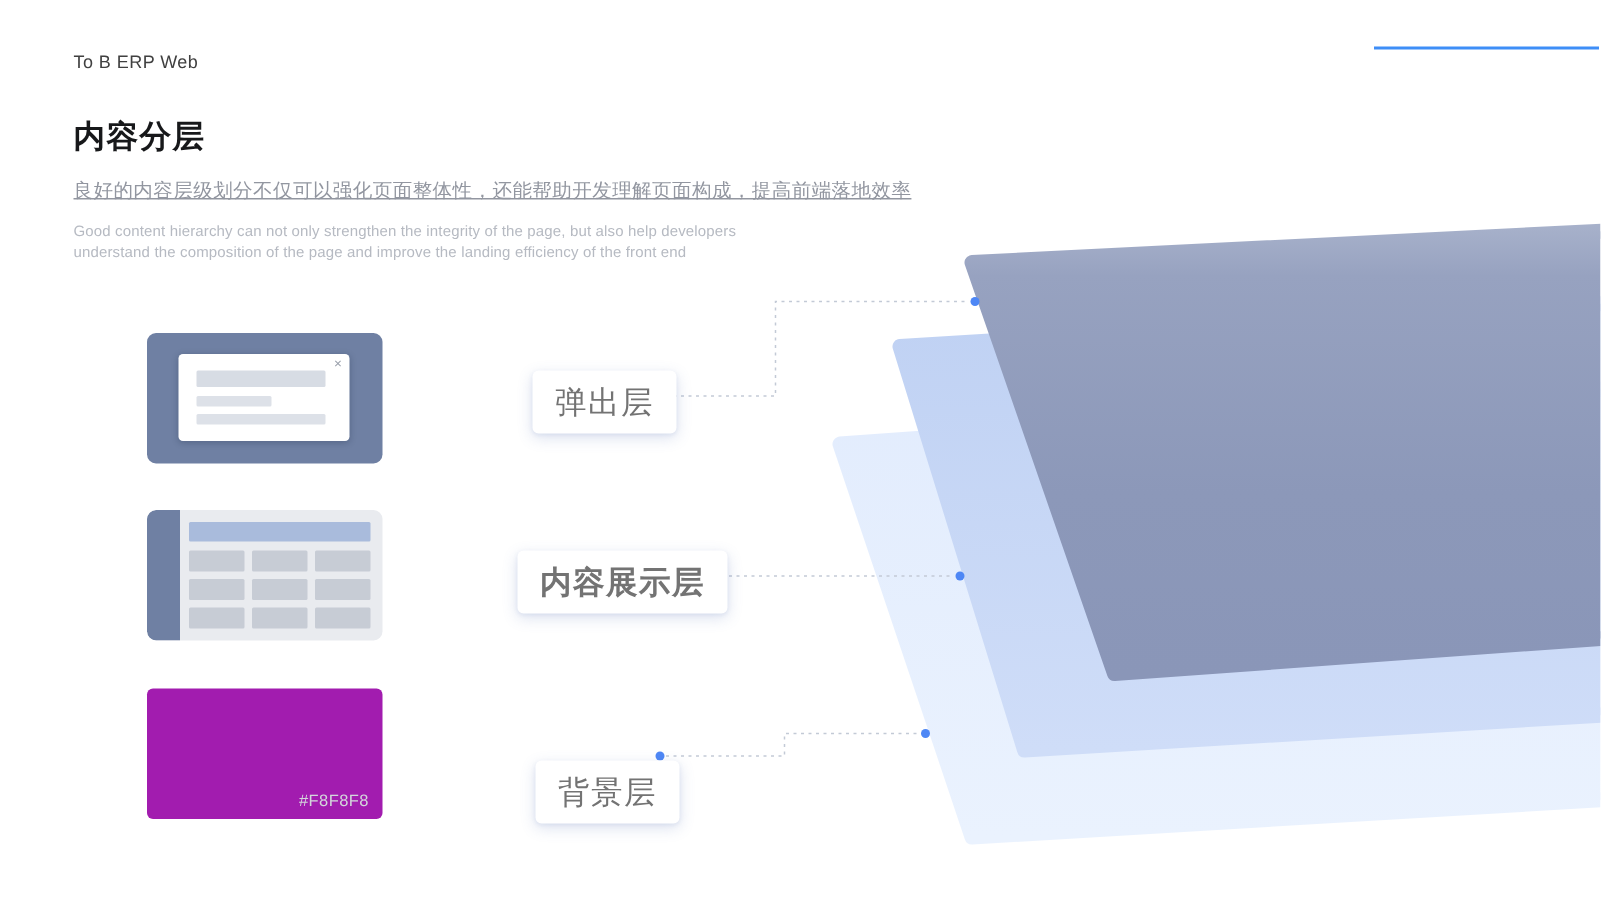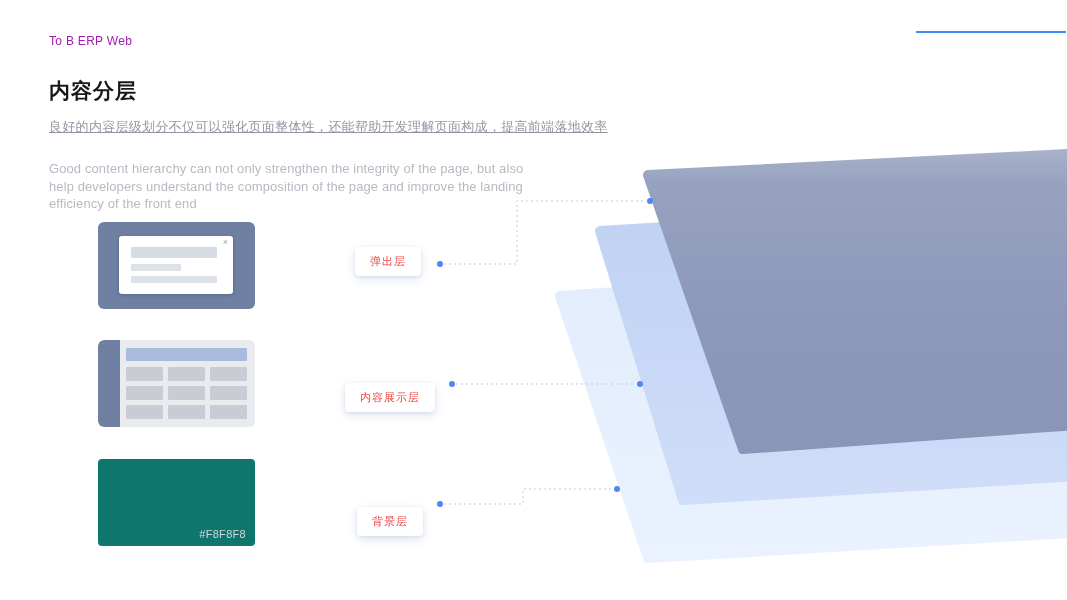--- a/index.html
+++ b/index.html
@@ -6,37 +6,37 @@
   html, body { width: 1067px; height: 600px; }
   body {
     position: relative;
     background: #ffffff;
     overflow: hidden;
     font-family: "Liberation Sans", "DejaVu Sans", sans-serif;
   }
   
   .brand {
     position: absolute; left: 49px; top: 34px;
-    font-size: 12px; color: #a21caf; letter-spacing: .3px;
+    font-size: 12px; color: #404040; letter-spacing: .3px;
   }
   .accent-line {
     position: absolute; left: 916px; top: 31px;
     width: 150px; height: 2px; background: #3E8EF7;
   }
   .page-title {
     position: absolute; left: 49px; top: 77px;
     font-size: 21px; font-weight: bold; color: #17181A; letter-spacing: 1px;
   }
   .subtitle-zh {
     position: absolute; left: 49px; top: 118px;
     font-size: 13px; color: #9296A0; letter-spacing: .3px; text-decoration: underline;
   }
   .subtitle-en {
-    position: absolute; left: 49px; top: 160px; width: 482px;
-    font-size: 13px; color: #B6BAC2; line-height: 1.35; letter-spacing: .1px;
+    position: absolute; left: 49px; top: 148px; width: 482px;
+    font-size: 10px; color: #B6BAC2; line-height: 1.35; letter-spacing: .1px;
   }
   
   .illus { position: absolute; left: 98px; width: 157px; height: 87px; border-radius: 6px; }
   .illus-popup { top: 222px; background: #6F80A3; }
   .illus-popup .modal {
     position: absolute; left: 21px; top: 14px; width: 114px; height: 58px;
     background: #ffffff; border-radius: 3px; box-shadow: 0 1px 4px rgba(20,30,60,.25);
   }
   .illus-popup .close-x {
     position: absolute; top: 2px; right: 5px;
@@ -55,34 +55,34 @@
   .illus-content .hd {
     position: absolute; left: 28px; right: 8px; top: 8px; height: 13px;
     background: #A9BBDC; border-radius: 1px;
   }
   .illus-content .grid {
     position: absolute; left: 28px; right: 8px; top: 27px;
     display: grid; grid-template-columns: repeat(3, 1fr); gap: 5px;
   }
   .illus-content .cell { height: 14px; background: #C7CCD5; border-radius: 1px; }
 
-  .illus-bg { top: 459px; background: #0f766e; border-radius: 4px; }
+  .illus-bg { top: 459px; background: #a21caf; border-radius: 4px; }
   .illus-bg .swatch-text {
     position: absolute; right: 9px; bottom: 6px;
     font-size: 11px; color: #D3D6DB; letter-spacing: .3px;
   }
   
   .tag {
     position: absolute; display: inline-flex; align-items: center; justify-content: center;
     background: #ffffff; border-radius: 4px; padding: 7px 15px;
-    font-size: 11px; color: #ef4444; letter-spacing: 1px;
+    font-size: 21px; color: #737373; letter-spacing: 1px;
     box-shadow: 0 3px 10px rgba(80,110,180,.20), 0 1px 3px rgba(80,110,180,.10);
   }
   .tag-popup   { left: 355px; top: 247px; }
-  .tag-content { left: 345px; top: 383px; }
+  .tag-content { left: 345px; top: 367px; font-weight: bold; }
   .tag-bg      { left: 357px; top: 507px; }
   
   .stack-svg, .connector-svg {
     position: absolute; left: 0; top: 0; width: 1067px; height: 600px;
     pointer-events: none;
   }
 </style>
 </head>
 <body>
 

